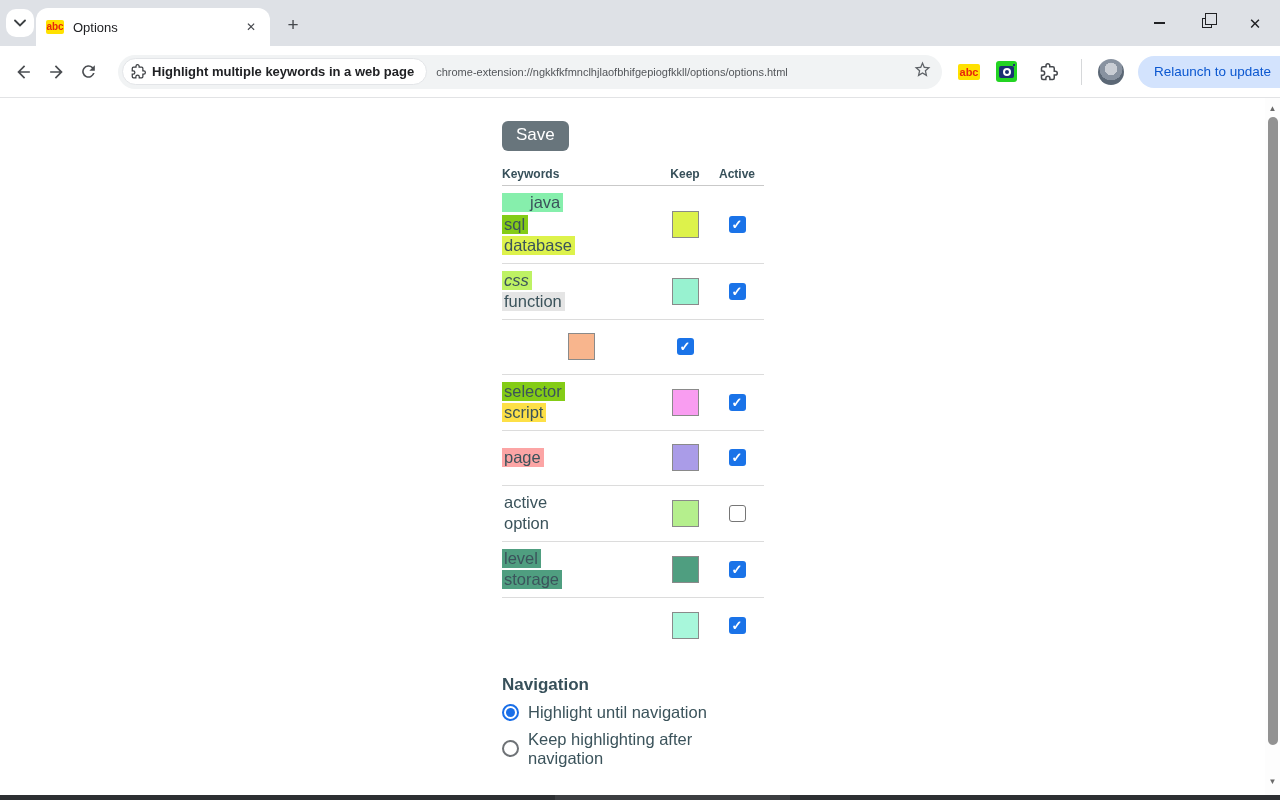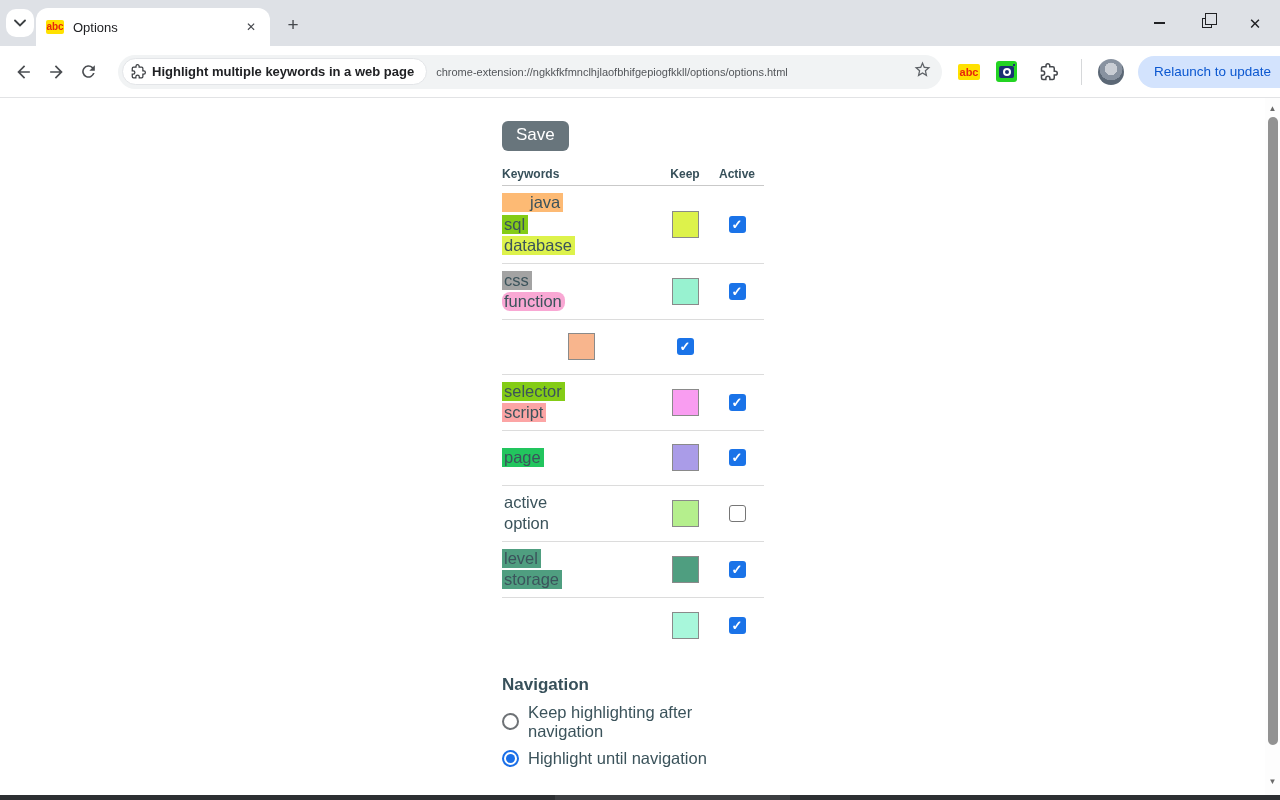--- a/index.html
+++ b/index.html
@@ -189,50 +189,50 @@
 
     <div class="tbl">
       <div class="tbl-head">
         <span class="th">Keywords</span>
         <span class="th c">Keep</span>
         <span class="th c">Active</span>
       </div>
       <div id="rows">
           <div class="row">
             <div>
-              <div class="kw-line"><span style="background: #fdba74; padding-left: 28px;">java</span></div>
+              <div class="kw-line"><span style="background: #86efac; padding-left: 28px;">java</span></div>
               <div class="kw-line"><span style="background: #84cc16;">sql</span></div>
               <div class="kw-line"><span style="background: rgb(221, 242, 75);">database</span></div>
             </div>
             <span class="swatch" style="background: rgb(221, 242, 75);"></span>
             <span class="cb on">✓</span>
           </div>
           <div class="row">
             <div>
-              <div class="kw-line"><span style="background: #a3a3a3;">css</span></div>
-              <div class="kw-line"><span style="background: #f9a8d4; border-radius: 8px;">function</span></div>
+              <div class="kw-line"><span style="background: #bef264; font-style: italic;">css</span></div>
+              <div class="kw-line"><span style="background: #e5e5e5;">function</span></div>
             </div>
             <span class="swatch" style="background: rgb(152, 242, 208);"></span>
             <span class="cb on">✓</span>
           </div>
           <div class="row">
             <span class="swatch" style="background: rgb(248, 181, 141);"></span>
             <span class="cb on">✓</span>
           </div>
           <div class="row">
             <div>
               <div class="kw-line"><span style="background: #84cc16;">selector</span></div>
-              <div class="kw-line"><span style="background: #fca5a5;">script</span></div>
+              <div class="kw-line"><span style="background: #fde047;">script</span></div>
             </div>
             <span class="swatch" style="background: rgb(249, 157, 241);"></span>
             <span class="cb on">✓</span>
           </div>
           <div class="row">
             <div>
-              <div class="kw-line"><span style="background: #22c55e;">page</span></div>
+              <div class="kw-line"><span style="background: #fca5a5;">page</span></div>
             </div>
             <span class="swatch" style="background: rgb(170, 156, 232);"></span>
             <span class="cb on">✓</span>
           </div>
           <div class="row">
             <div>
               <div class="kw-line"><span>active</span></div>
               <div class="kw-line"><span>option</span></div>
             </div>
             <span class="swatch" style="background: rgb(181, 239, 141);"></span>
@@ -250,30 +250,30 @@
             <div></div>
             <span class="swatch" style="background: rgb(168, 247, 219);"></span>
             <span class="cb on">✓</span>
           </div>
         </div>
     </div>
 
     <div class="nav-sec">
       <div class="nav-title">Navigation</div>
       <div id="nav-options">
-          <div class="radio-row">
-            <span class="radio unsel"></span>
-            <span class="radio-label">Keep highlighting after navigation</span>
-          </div>
           <div class="radio-row">
             <span class="radio sel">
               <i></i>
             </span>
             <span class="radio-label">Highlight until navigation</span>
           </div>
+          <div class="radio-row">
+            <span class="radio unsel"></span>
+            <span class="radio-label">Keep highlighting after navigation</span>
+          </div>
         </div>
     </div>
   </div>
 
 </div>
 
 <div class="scrollbar">
   <div class="sb-btn up">▲</div>
   <div class="sb-thumb"></div>
   <div class="sb-btn down">▼</div>

